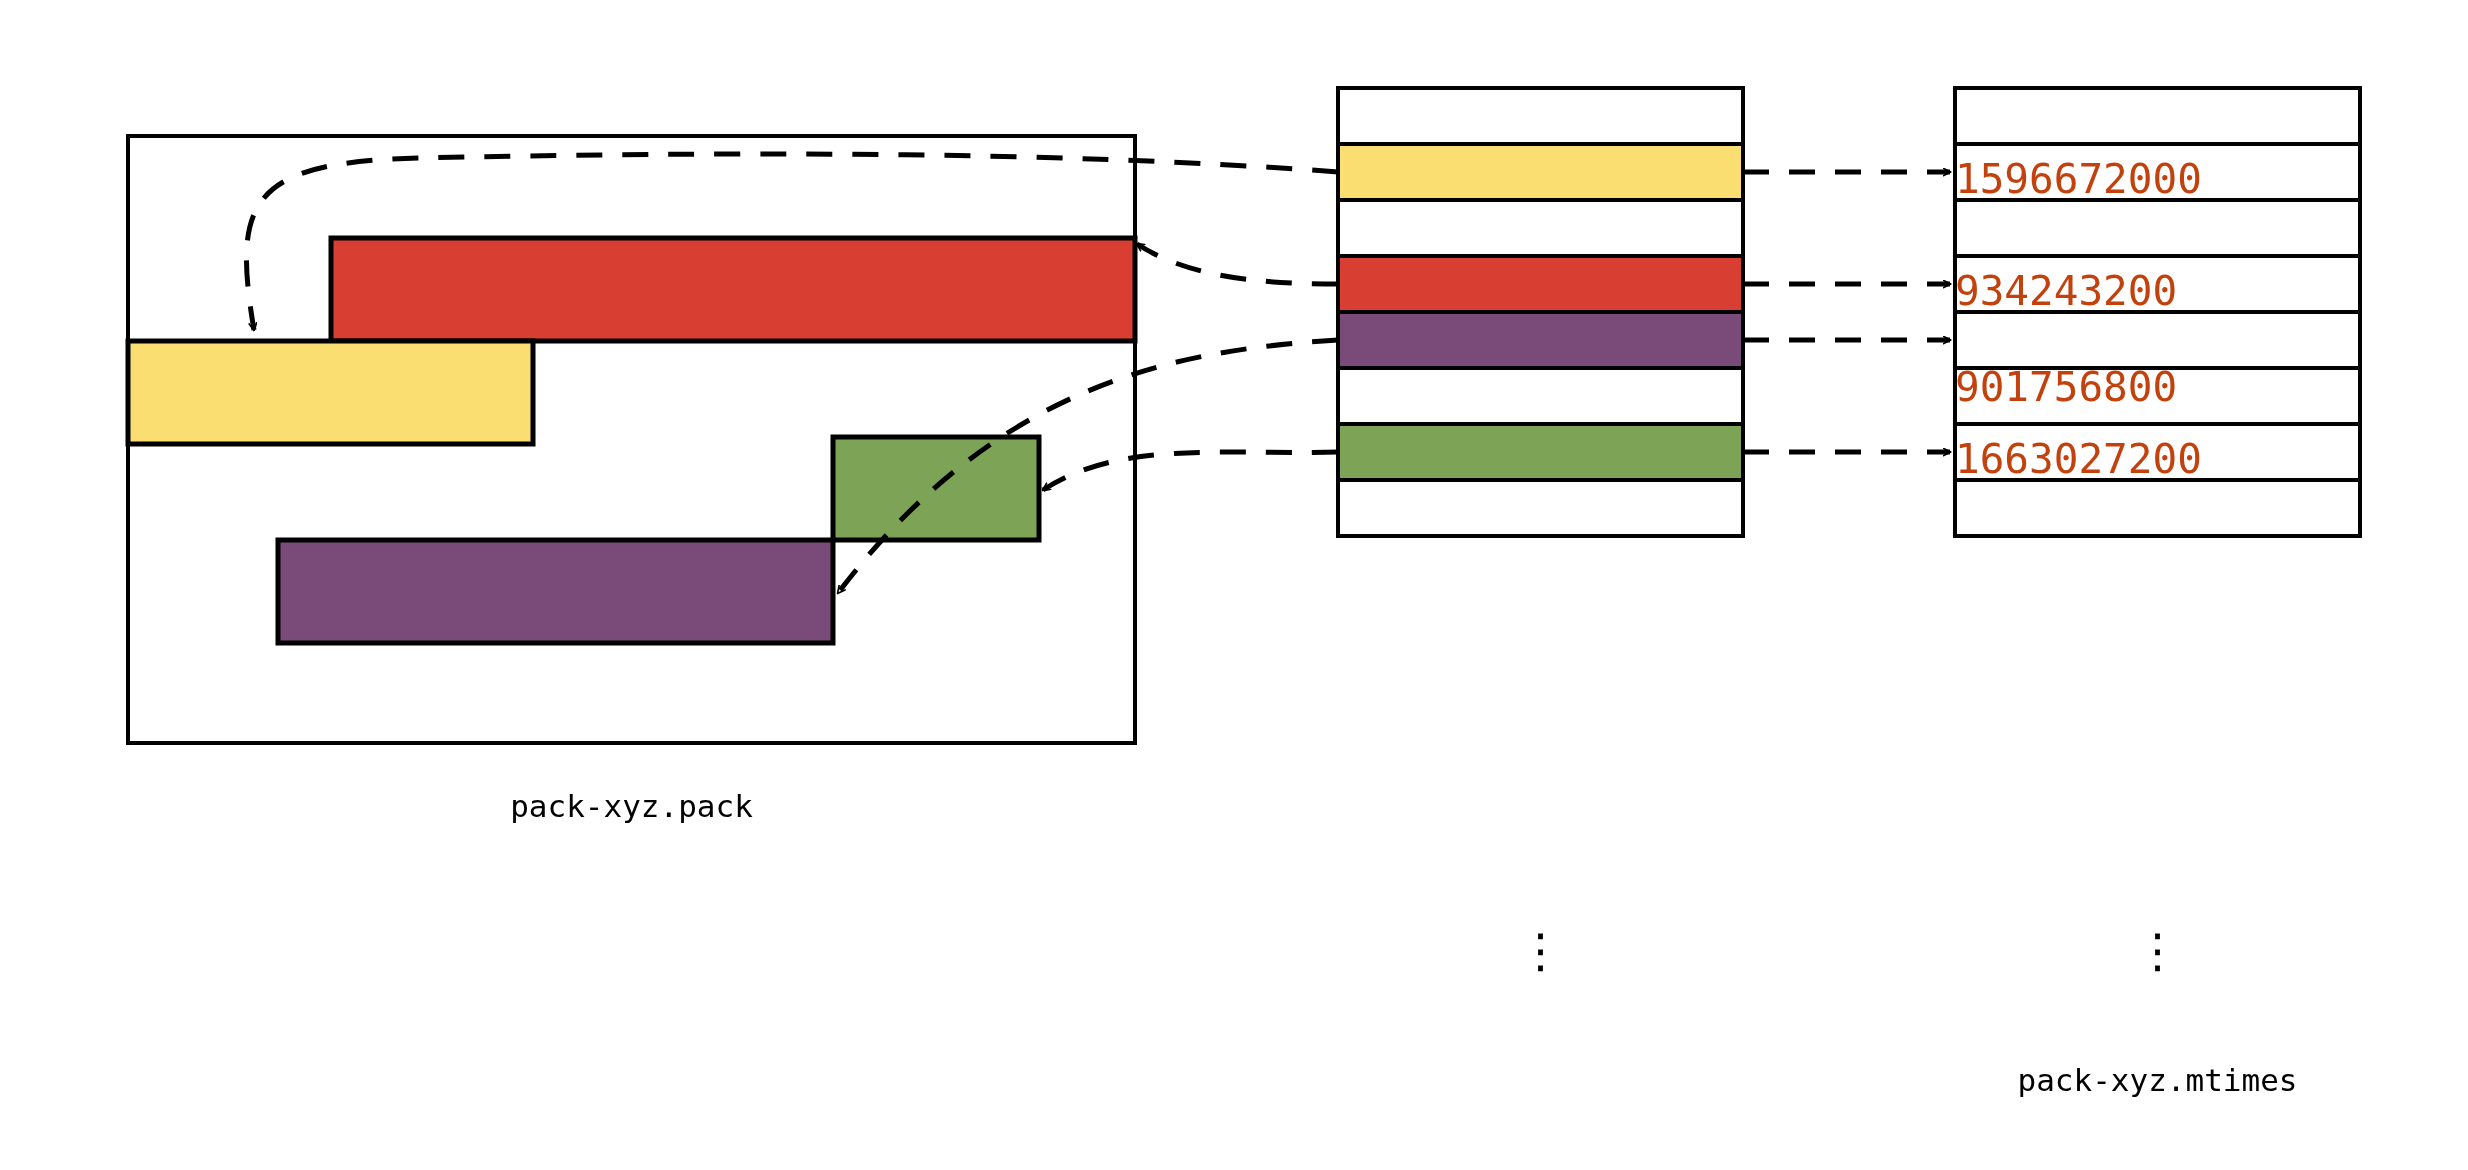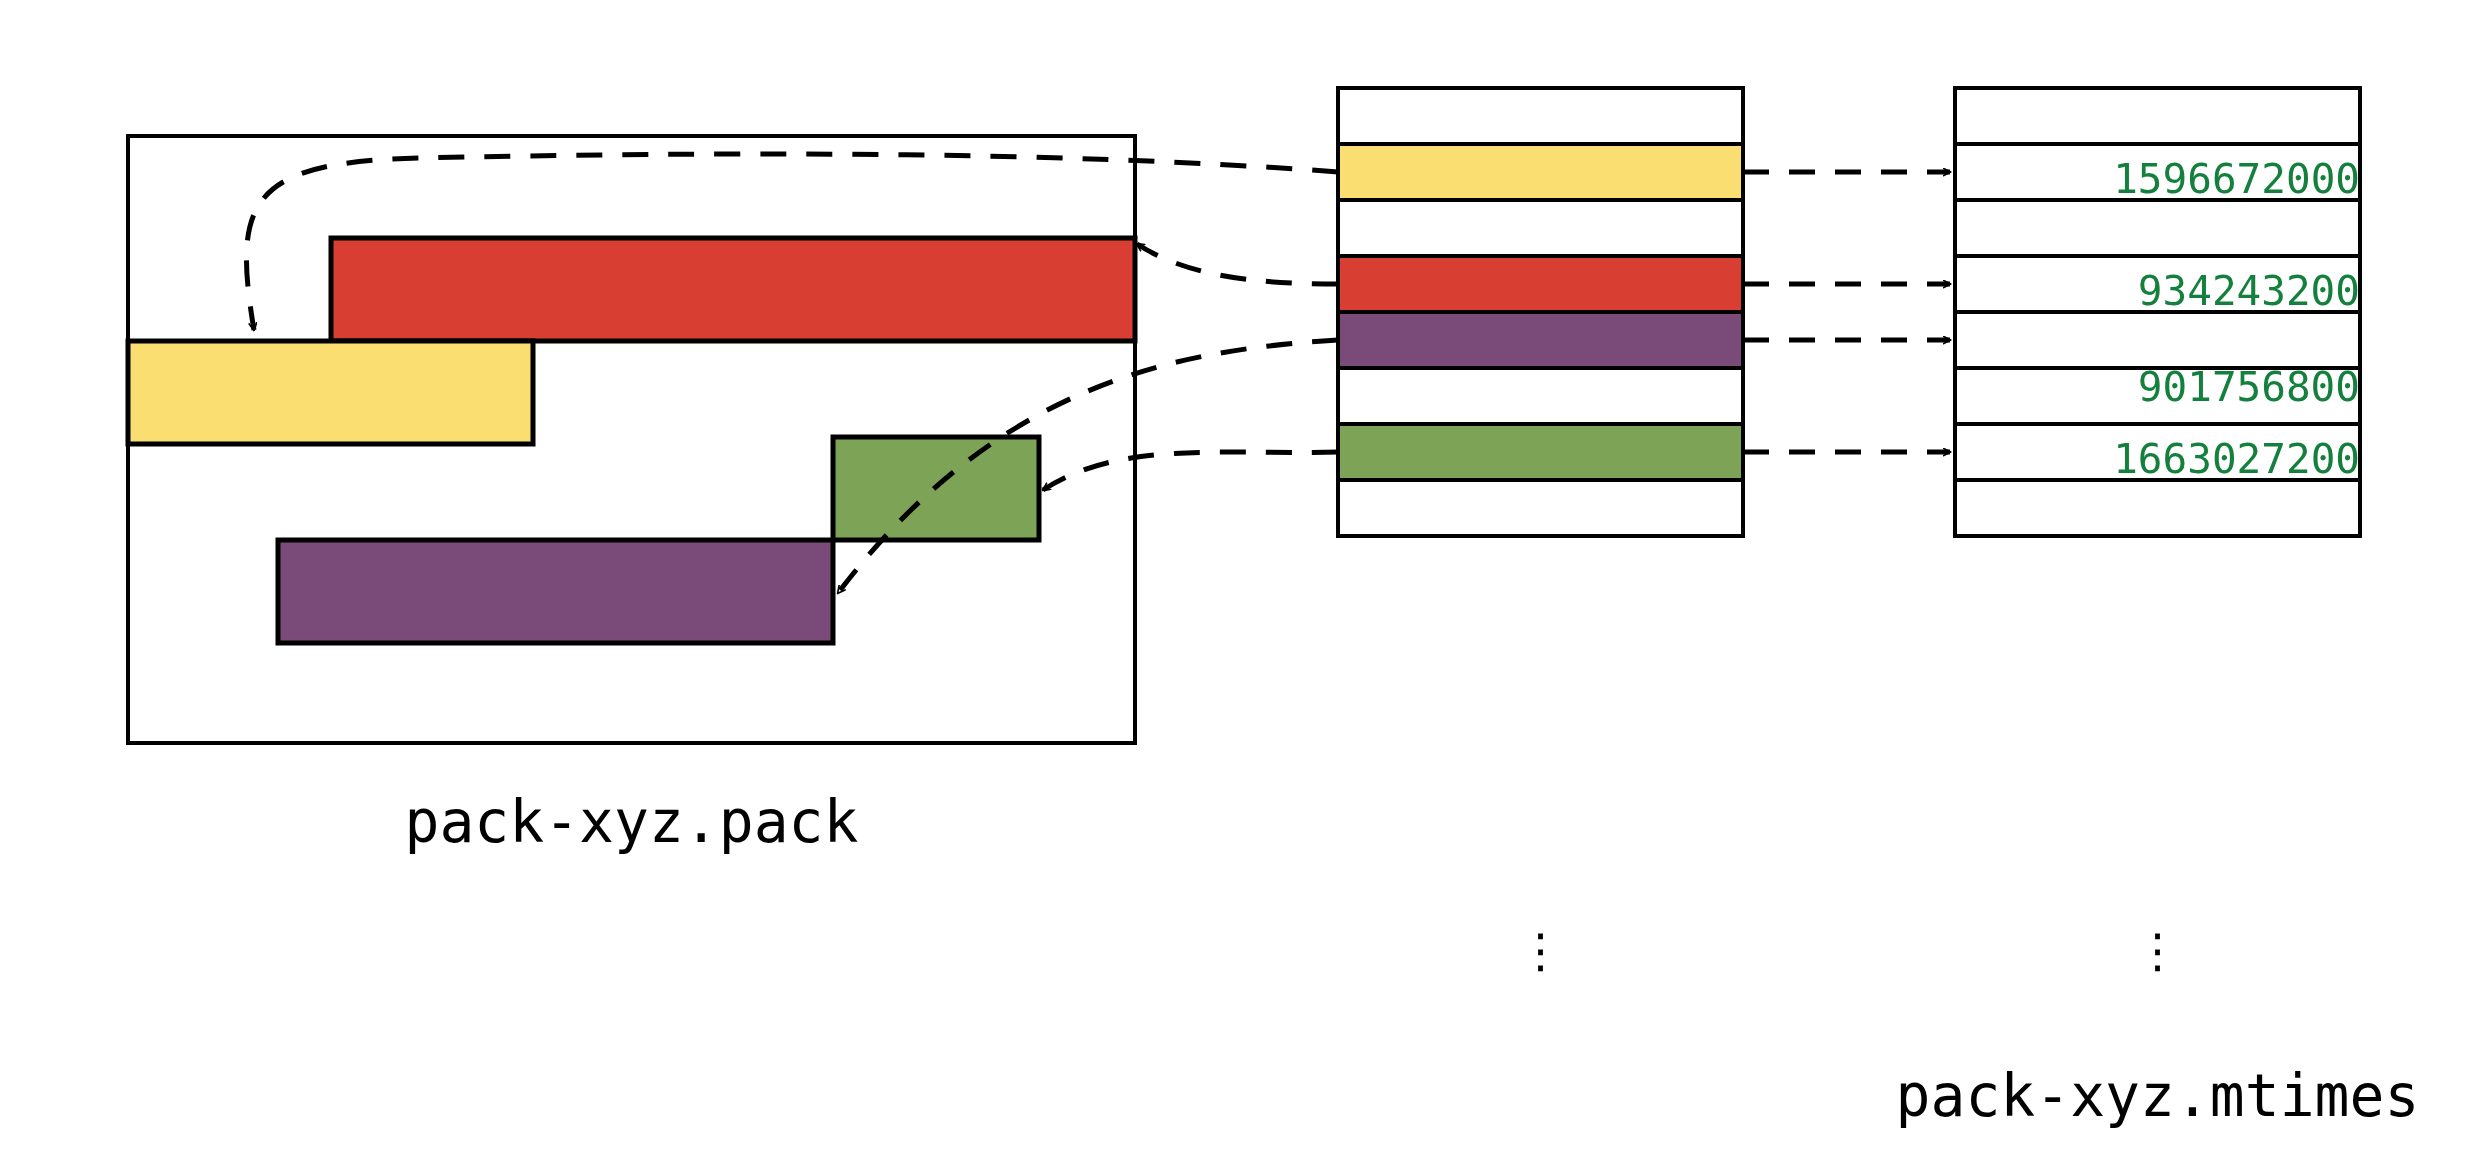--- a/index.html
+++ b/index.html
@@ -21,32 +21,32 @@
   svg.layer {
     position: absolute;
     left: 0;
     top: 0;
     width: 2468px;
     height: 1170px;
   }
   .label {
     position: absolute;
     font-family: "DejaVu Sans Mono", "Liberation Mono", monospace;
-    font-size: 58px;
+    font-size: 31px;
     color: #000000;
     white-space: nowrap;
     letter-spacing: 0px;
   }
   .cellnum {
     position: absolute;
     font-family: "DejaVu Sans Mono", "Liberation Mono", monospace;
     font-size: 41px;
-    color: #15803d;
+    color: #c2410c;
     white-space: nowrap;
-    text-align: right;
+    text-align: left;
   }
   .vdots {
     position: absolute;
     font-family: "DejaVu Sans Mono", "Liberation Mono", monospace;
     font-size: 47px;
     color: #000000;
     line-height: 0.62;
     text-align: center;
   }
 </style>

